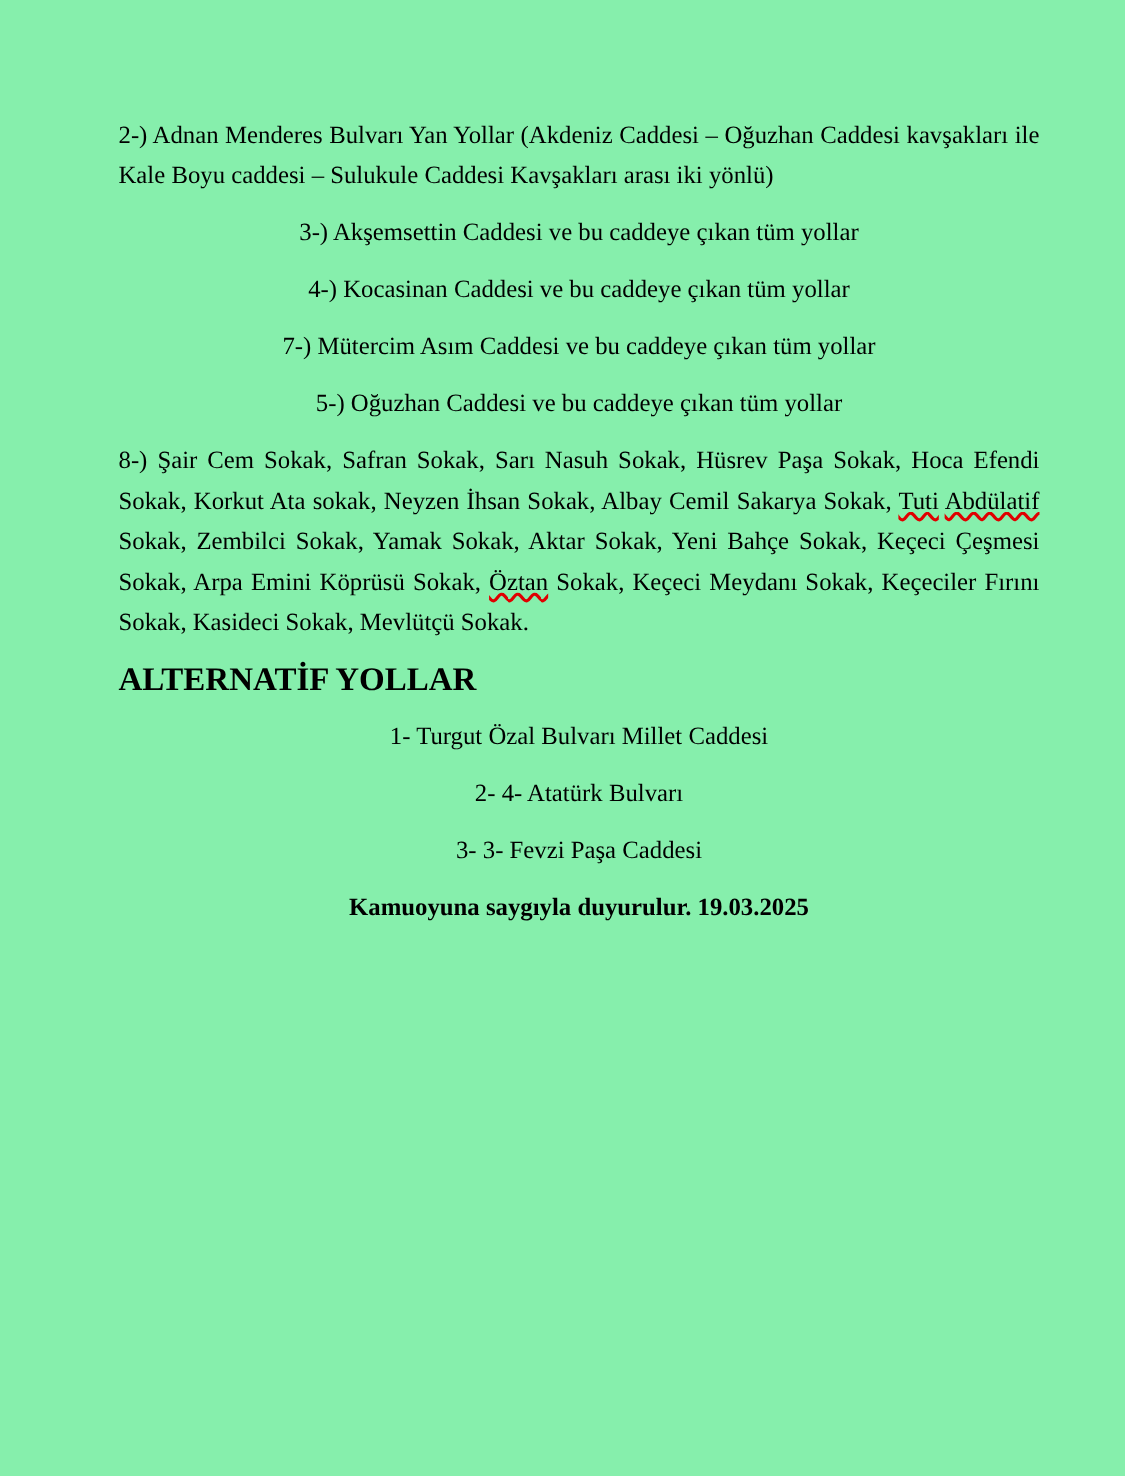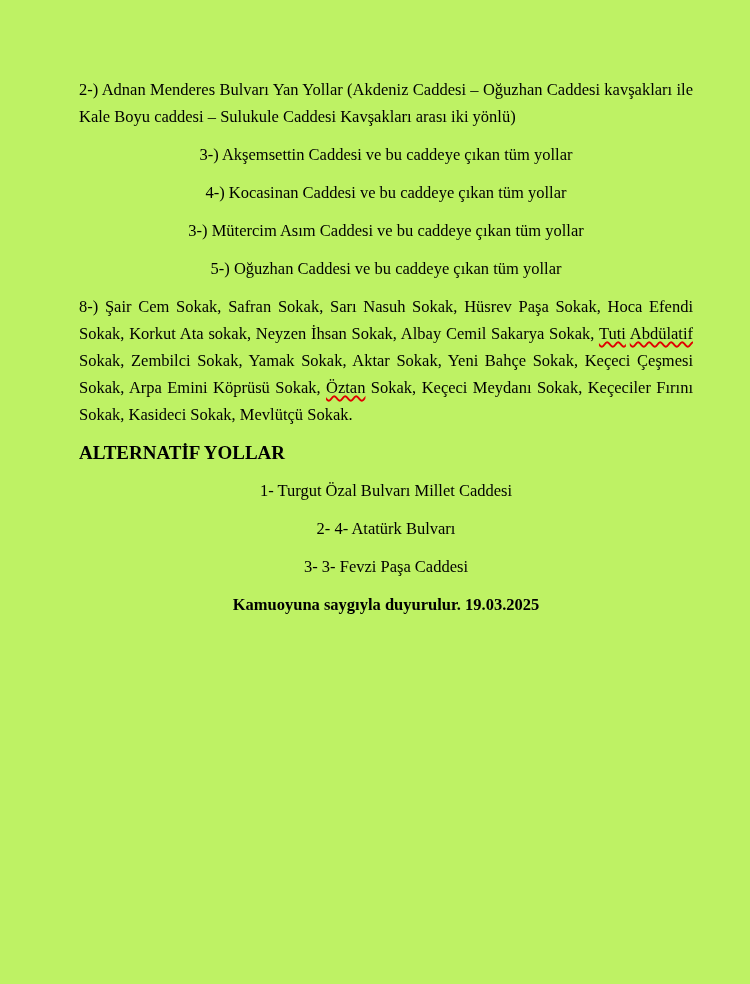--- a/index.html
+++ b/index.html
@@ -3,38 +3,38 @@
 <meta charset="utf-8">
 <style>
   * { margin: 0; padding: 0; box-sizing: border-box; }
   html, body { background: #ffffff; }
   body { font-family: "Liberation Serif", "DejaVu Serif", serif; }
 
   .page {
     position: relative;
     width: 750px;
     height: 984px;
-    background: #bef264;
+    background: #86efac;
     color: #000000;
     padding: 76px 57px 0 79px;
     overflow: hidden;
   }
 
   .para {
     font-size: 16.5px;
     line-height: 27px;
     margin-bottom: 11px;
     color: #000000;
     text-align: center;
   }
 
   .justify { text-align: justify; }
 
   .heading {
-    font-size: 19px;
+    font-size: 22px;
     line-height: 27px;
     margin-bottom: 11px;
     font-weight: bold;
     color: #000000;
   }
 
   .closing { font-weight: bold; }
 
   .squiggle {
     text-decoration-line: underline;
@@ -49,21 +49,21 @@
 <body>
 
 <div class="page">
 
   <p class="para justify">2-) Adnan Menderes Bulvarı Yan Yollar (Akdeniz Caddesi – Oğuzhan Caddesi kavşakları ile Kale Boyu caddesi – Sulukule Caddesi Kavşakları arası iki yönlü)</p>
 
   <p class="para">3-) Akşemsettin Caddesi ve bu caddeye çıkan tüm yollar</p>
 
   <p class="para">4-) Kocasinan Caddesi ve bu caddeye çıkan tüm yollar</p>
 
-  <p class="para">3-) Mütercim Asım Caddesi ve bu caddeye çıkan tüm yollar</p>
+  <p class="para">7-) Mütercim Asım Caddesi ve bu caddeye çıkan tüm yollar</p>
 
   <p class="para">5-) Oğuzhan Caddesi ve bu caddeye çıkan tüm yollar</p>
 
 
   <p class="para justify"><span>8-) Şair Cem Sokak, Safran Sokak, Sarı Nasuh Sokak, Hüsrev Paşa Sokak, Hoca Efendi Sokak, Korkut Ata sokak, Neyzen İhsan Sokak, Albay Cemil Sakarya Sokak, </span><span class="squiggle">Tuti</span> <span class="squiggle">Abdülatif</span><span> Sokak, Zembilci Sokak, Yamak Sokak, Aktar Sokak, Yeni Bahçe Sokak, Keçeci Çeşmesi Sokak, Arpa Emini Köprüsü Sokak, </span><span class="squiggle">Öztan</span><span> Sokak, Keçeci Meydanı Sokak, Keçeciler Fırını Sokak, Kasideci Sokak, Mevlütçü Sokak.</span></p>
 
   <p class="heading">ALTERNATİF YOLLAR</p>
 
   <p class="para">1- Turgut Özal Bulvarı Millet Caddesi</p>
 

